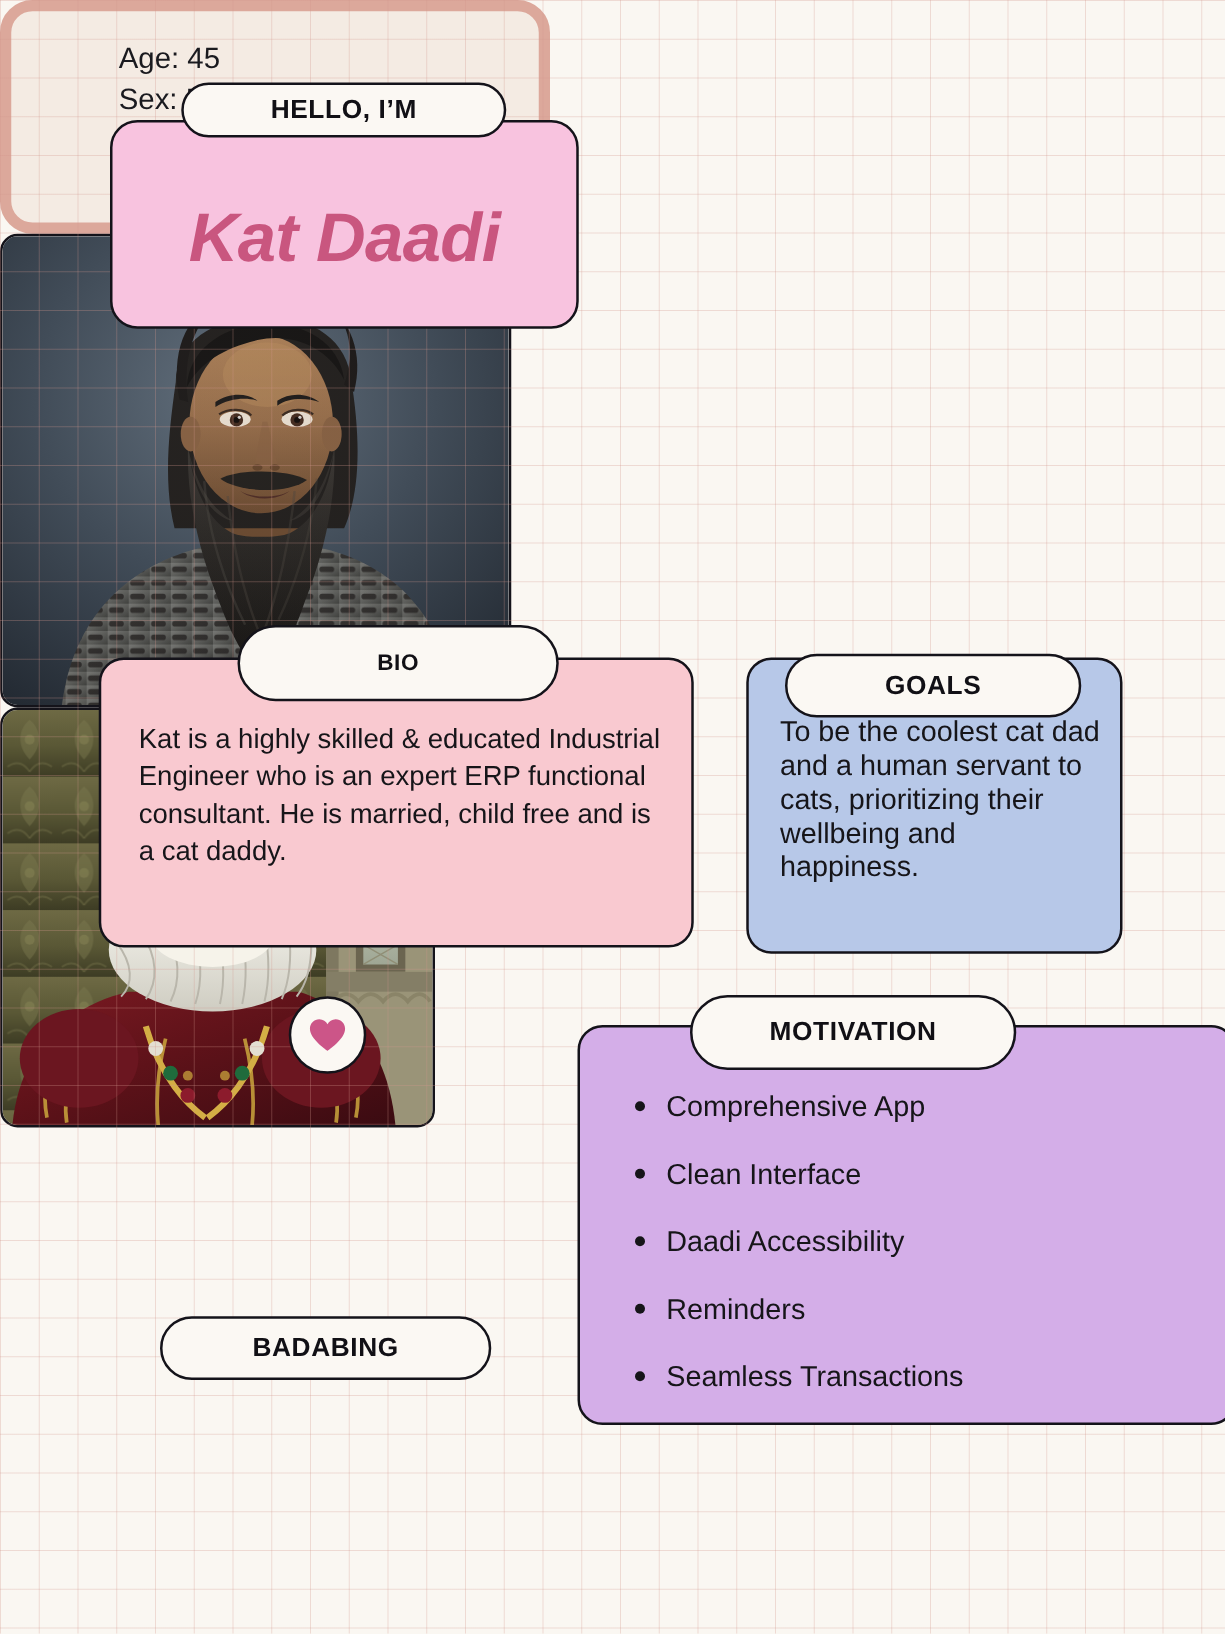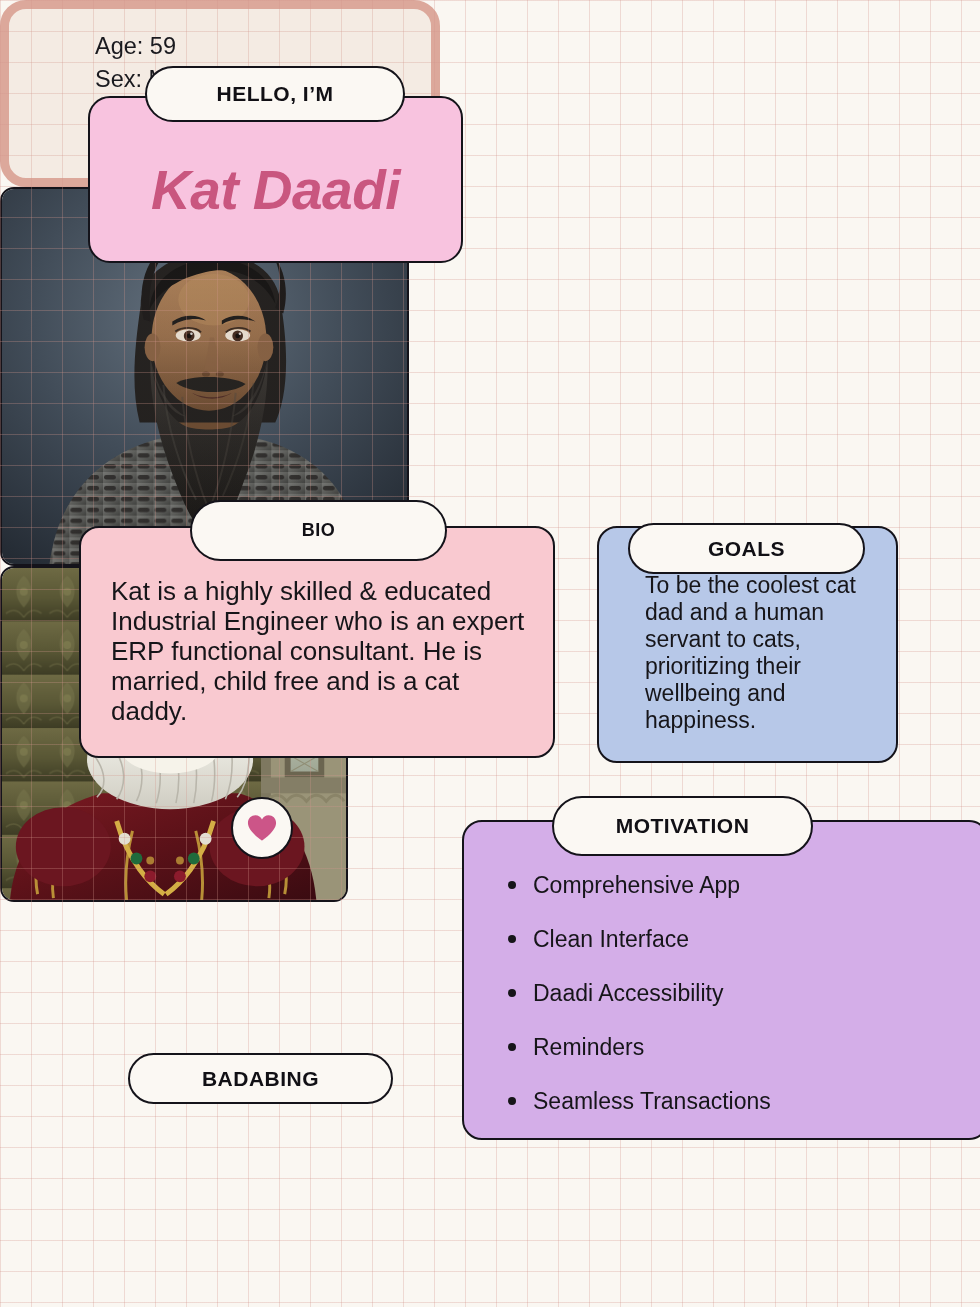--- a/index.html
+++ b/index.html
@@ -61,21 +61,21 @@
   #name-text {
     font-size: 55px;
     font-weight: 800;
     color: #C9567F;
     letter-spacing: -0.5px;
     line-height: 1;
     padding-top: 22px;
   }
   #hello-pill {
     left: 145px; top: 66px;
-    width: 260px; height: 56px;
+    width: 260px; height: 44px;
     font-size: 21px;
   }
 
   
   #info-card {
     left: 30px; top: 292px;
     width: 440px; height: 187px;
     background: #F4EBE3;
     border: 9px solid #DCA89B;
     border-radius: 26px;
@@ -116,38 +116,38 @@
     width: 476px; height: 232px;
     background: #F9C9D0;
   }
   #bio-pill {
     left: 190px; top: 500px;
     width: 257px; height: 61px;
     font-size: 18px;
   }
   #bio-text {
     padding: 48px 22px 0 30px;
-    font-size: 26px;
+    font-size: 22px;
     line-height: 30px;
     color: #161519;
   }
 
   
   #goals-card {
     left: 597px; top: 526px;
     width: 301px; height: 237px;
     background: #B7C8E8;
   }
   #goals-pill {
     left: 628px; top: 523px;
     width: 237px; height: 51px;
     font-size: 21px;
   }
   #goals-text {
-    padding: 44px 14px 0 46px;
+    padding: 44px 14px 0 25px;
     font-size: 23px;
     line-height: 27px;
     color: #161519;
   }
 
   
   #cat-card {
     left: 86px; top: 818px;
     width: 348px; height: 336px;
     border-radius: 14px;
@@ -215,21 +215,21 @@
   <div class="card" id="name-card">
     <span id="name-text">Kat Daadi</span>
   </div>
   <div class="pill" id="hello-pill">
     <span>HELLO, I’M</span>
   </div>
 
   <div id="info-card">
     <div id="info-grid"></div>
     <div id="info-list">
-      <div>Age: 59</div>
+      <div>Age: 45</div>
       <div>Sex: Male</div>
       <div>Occupation: ERP</div>
       <div>Location: California</div>
     </div>
   </div>
 
   <div id="portrait-card">
     <svg class="photo-svg" viewBox="0 0 409 379" preserveAspectRatio="xMidYMid slice">
       <defs>
         <radialGradient id="bgGrad" cx="46%" cy="34%" r="86%">

